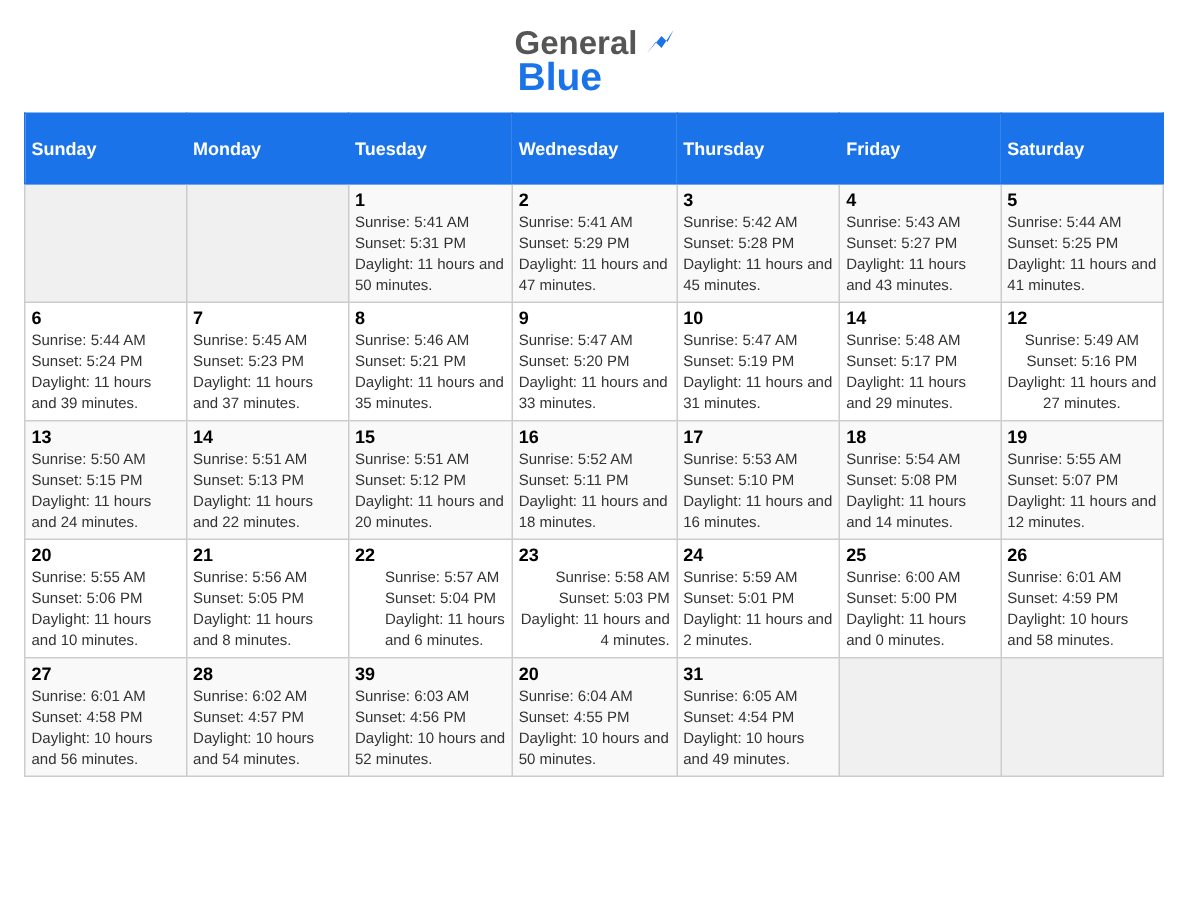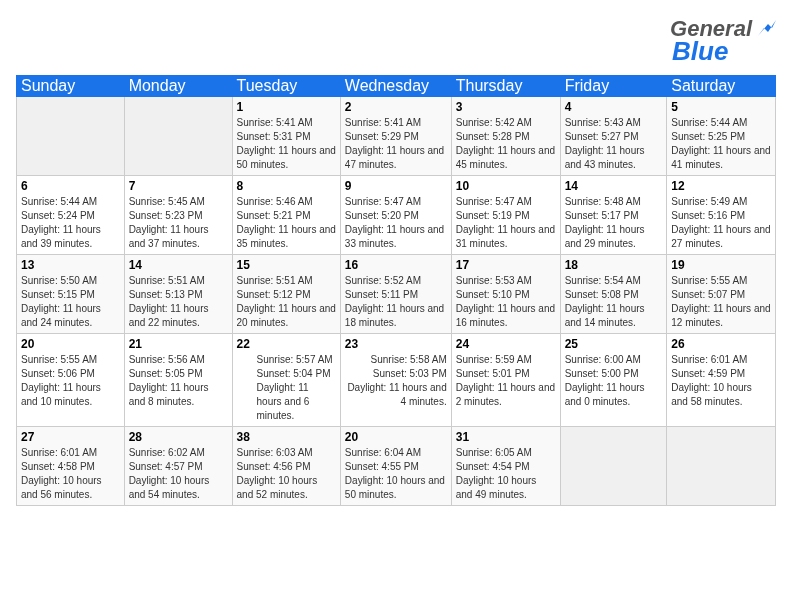--- a/index.html
+++ b/index.html
@@ -5,24 +5,23 @@
     * { box-sizing: border-box; margin: 0; padding: 0; }
     body {
       font-family: Arial, sans-serif;
       background: #fff;
       width: 792px;
       min-height: 612px;
       padding: 16px;
     }
     .header {
       display: flex;
-      justify-content: flex-end;
+      justify-content: center;
       align-items: flex-start;
       margin-bottom: 8px;
-      font-style: italic;
     }
     .logo {
       display: flex;
       flex-direction: column;
       align-items: flex-start;
     }
     .title-block {
       text-align: right;
     }
     .month-title {
@@ -36,24 +35,24 @@
       font-weight: normal;
     }
     table {
       width: 100%;
       border-collapse: collapse;
       font-size: 10.5px;
     }
     thead tr th {
       background: #1a73e8;
       color: #fff;
-      padding: 1px 4px;
+      padding: 16px 4px;
       text-align: left;
-      font-size: 16px;
-      font-weight: normal;
+      font-size: 12px;
+      font-weight: bold;
       border: 1px solid #1a73e8;
     }
     tbody tr td {
       border: 1px solid #ccc;
       vertical-align: top;
       padding: 3px 4px;
       width: 113px;
       min-height: 75px;
     }
     tbody tr:nth-child(odd) td {
@@ -173,21 +172,21 @@
 Daylight: 11 hours and 31 minutes.</div>
         </td>
         <td>
           <span class="day-num">14</span>
           <div class="day-info" style="white-space: pre-line;">Sunrise: 5:48 AM
 Sunset: 5:17 PM
 Daylight: 11 hours and 29 minutes.</div>
         </td>
         <td>
           <span class="day-num">12</span>
-          <div class="day-info" style="white-space: pre-line;">Sunrise: 5:49 AM
+          <div class="day-info" style="white-space: pre-line; text-align: center;">Sunrise: 5:49 AM
 Sunset: 5:16 PM
 Daylight: 11 hours and 27 minutes.</div>
         </td>
       </tr>
       <tr>
         <td>
           <span class="day-num">13</span>
           <div class="day-info" style="white-space: pre-line;">Sunrise: 5:50 AM
 Sunset: 5:15 PM
 Daylight: 11 hours and 24 minutes.</div>
@@ -280,21 +279,21 @@
 Sunset: 4:58 PM
 Daylight: 10 hours and 56 minutes.</div>
         </td>
         <td>
           <span class="day-num">28</span>
           <div class="day-info" style="white-space: pre-line;">Sunrise: 6:02 AM
 Sunset: 4:57 PM
 Daylight: 10 hours and 54 minutes.</div>
         </td>
         <td>
-          <span class="day-num">38</span>
+          <span class="day-num">39</span>
           <div class="day-info" style="white-space: pre-line;">Sunrise: 6:03 AM
 Sunset: 4:56 PM
 Daylight: 10 hours and 52 minutes.</div>
         </td>
         <td>
           <span class="day-num">20</span>
           <div class="day-info" style="white-space: pre-line;">Sunrise: 6:04 AM
 Sunset: 4:55 PM
 Daylight: 10 hours and 50 minutes.</div>
         </td>

